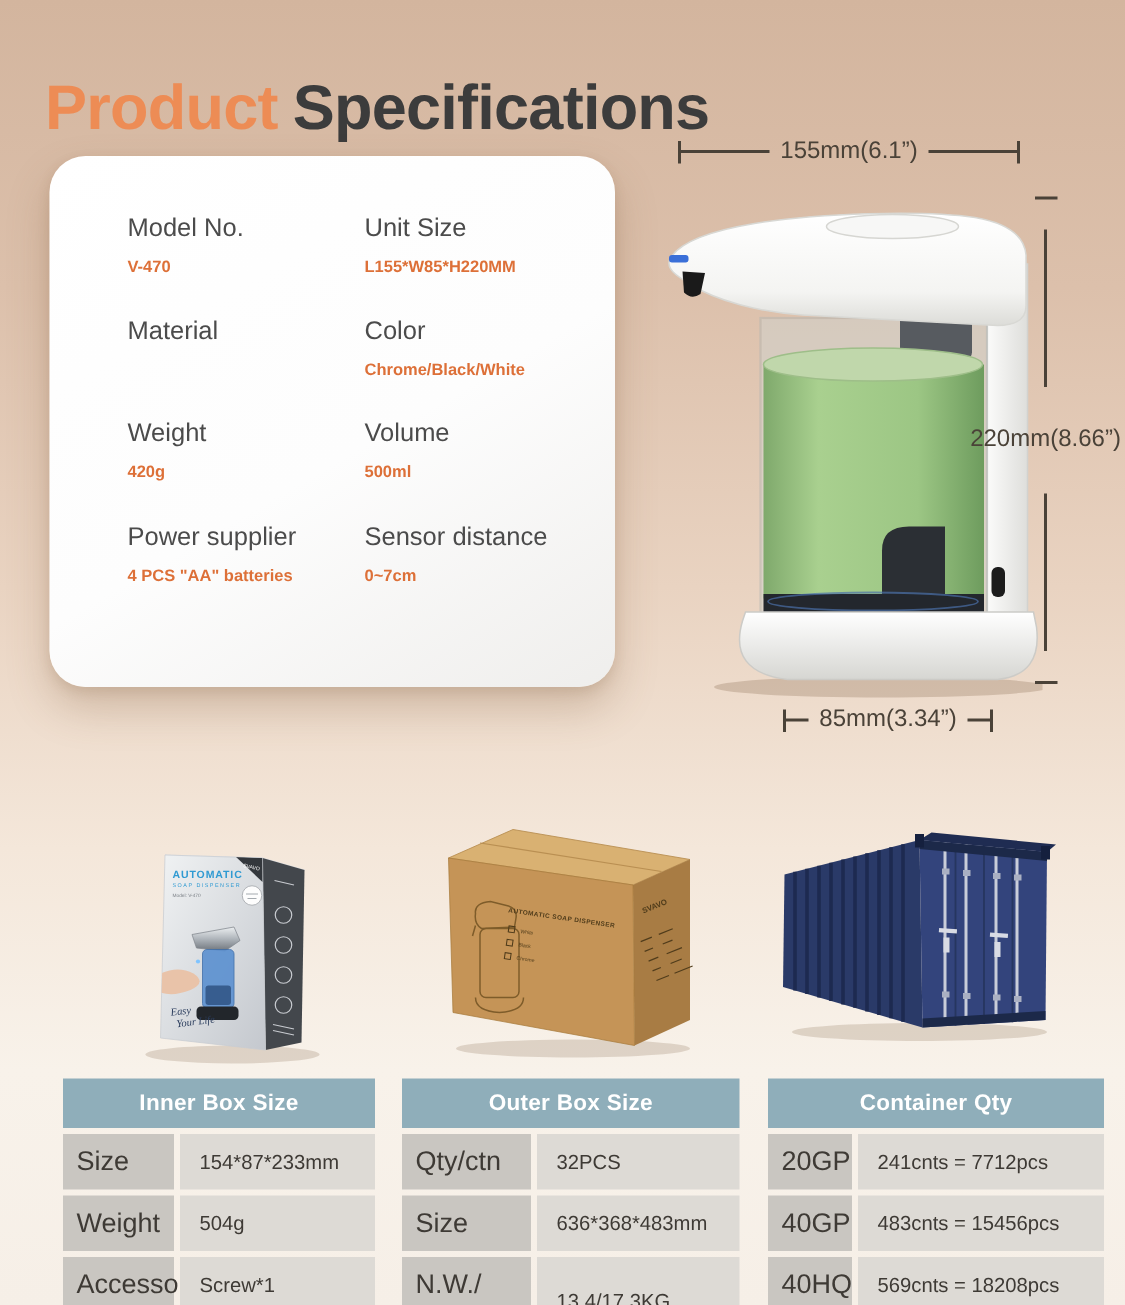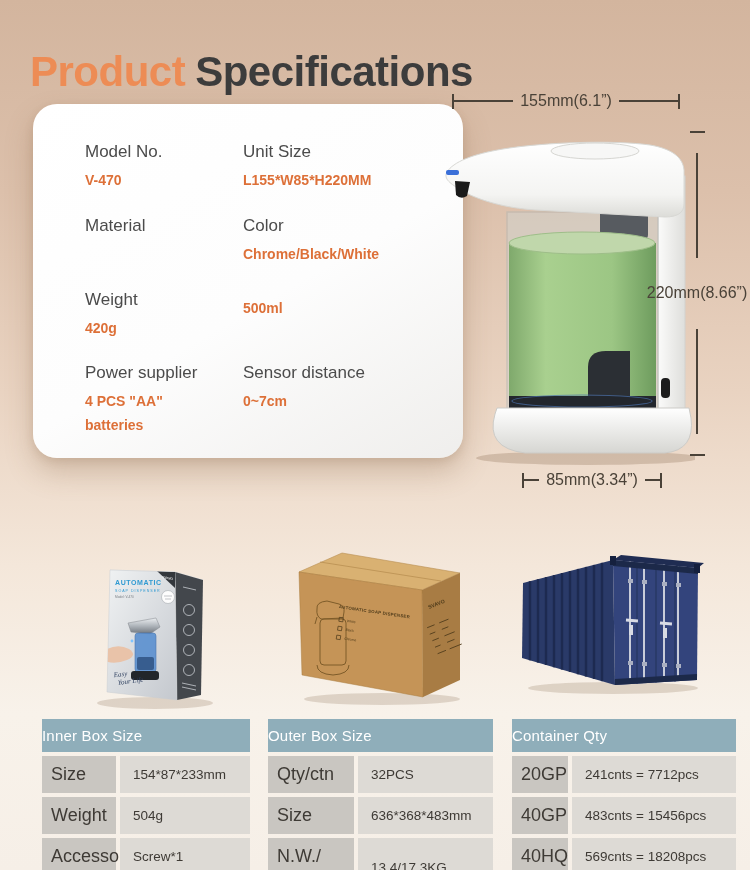--- a/index.html
+++ b/index.html
@@ -7,45 +7,45 @@
   .page{
     position:relative;width:750px;height:870px;overflow:hidden;
     background:linear-gradient(180deg,#d3b59e 0%,#dcc0ab 22%,#e9d3c1 45%,#f4e7da 65%,#f8f2ea 82%,#f6efe7 100%);
   }
   
   .title{position:absolute;left:30px;top:32px;font-size:42px;font-weight:800;letter-spacing:-0.5px;margin-top:16px;}
   .title .hl{color:#ED8C55;}
   .title .rest{color:#3C3C3C;margin-left:10px;}
   
   .spec-card{
-    position:absolute;left:33px;top:104px;width:430px;height:354px;box-sizing:border-box;
+    position:absolute;left:33px;top:104px;width:377px;height:354px;box-sizing:border-box;
     background:linear-gradient(150deg,#ffffff 0%,#fdfdfd 55%,#efeeec 100%);
     border-radius:24px;padding:38px 26px 20px 52px;
     box-shadow:0 14px 28px rgba(130,92,60,.28), 0 3px 8px rgba(130,92,60,.15);
   }
   .spec-grid{display:grid;grid-template-columns:158px 1fr;row-gap:23px;}
   .spec-label{font-size:17px;color:#4B4B4B;}
-  .spec-value{font-size:14px;font-weight:700;color:#DD7038;margin-top:7px;max-width:125px;line-height:1.7;}
+  .spec-value{font-size:11px;font-weight:700;color:#DD7038;margin-top:7px;max-width:125px;line-height:1.7;}
   
   .dim{color:#4A4238;font-size:16px;}
   .dim-h{position:absolute;display:flex;align-items:center;}
   .dim-h .cap{width:2px;height:15px;background:#4A4238;}
   .dim-h .dline{flex:1;height:2px;background:#4A4238;}
   .dim-text{display:flex;flex-direction:row;align-items:flex-start;line-height:1.18;padding:0 7px;}
   .dim-v{position:absolute;display:flex;flex-direction:column;align-items:center;}
   .dim-v .vcap{height:2px;width:15px;background:#4A4238;}
   .dim-v .vline{flex:1;width:2px;background:#4A4238;}
   .dim-v .dim-text{padding:6px 0;}
   
   .pack{position:absolute;}
   
   .ptable{position:absolute;top:719px;display:flex;flex-direction:column;gap:4px;}
   .ptable-header{
-    background:#8FAEBA;color:#ffffff;font-weight:400;font-size:15px;
-    text-align:left;padding:8px 0;letter-spacing:.2px;
+    background:#8FAEBA;color:#ffffff;font-weight:700;font-size:15px;
+    text-align:center;padding:8px 0;letter-spacing:.2px;
   }
   .ptable-row{display:grid;gap:4px;}
   .ptable .cell-l{background:#C9C6C1;color:#3E3A35;font-size:18px;display:flex;align-items:center;padding:8px 0 8px 9px;}
   .ptable .cell-r{background:#DDDAD5;color:#3E3A35;font-size:13.5px;display:flex;align-items:center;padding:8px 0 8px 13px;}
 </style>
 </head>
 <body>
 
 <div class="page">
 
@@ -68,20 +68,21 @@
       </div>
       <div class="spec-item">
         <div class="spec-label">Color</div>
         <div class="spec-value" style="max-width:170px">Chrome/Black/White</div>
       </div>
       <div class="spec-item">
         <div class="spec-label">Weight</div>
         <div class="spec-value">420g</div>
       </div>
       <div class="spec-item">
+        <div class="spec-label">Volume</div>
         <div class="spec-value">500ml</div>
       </div>
       <div class="spec-item">
         <div class="spec-label">Power supplier</div>
         <div class="spec-value">4 PCS "AA" batteries</div>
       </div>
       <div class="spec-item">
         <div class="spec-label">Sensor distance</div>
         <div class="spec-value">0~7cm</div>
       </div>

